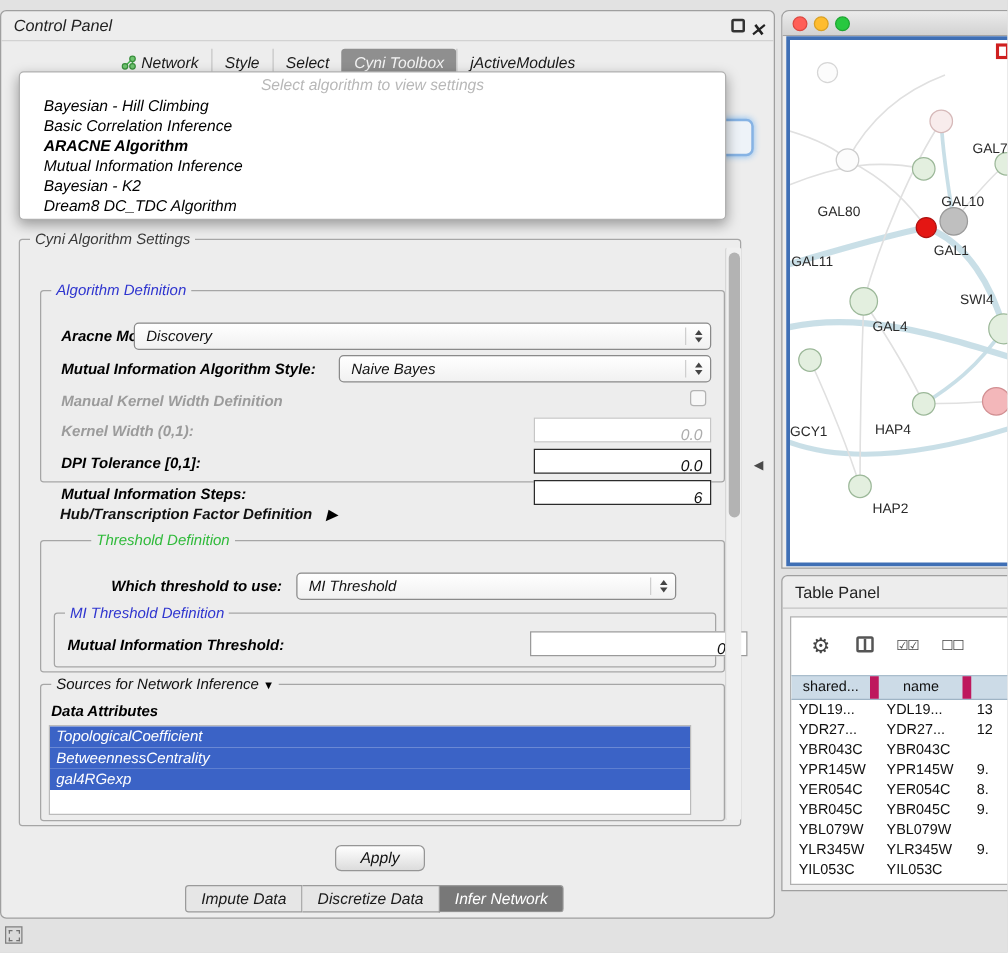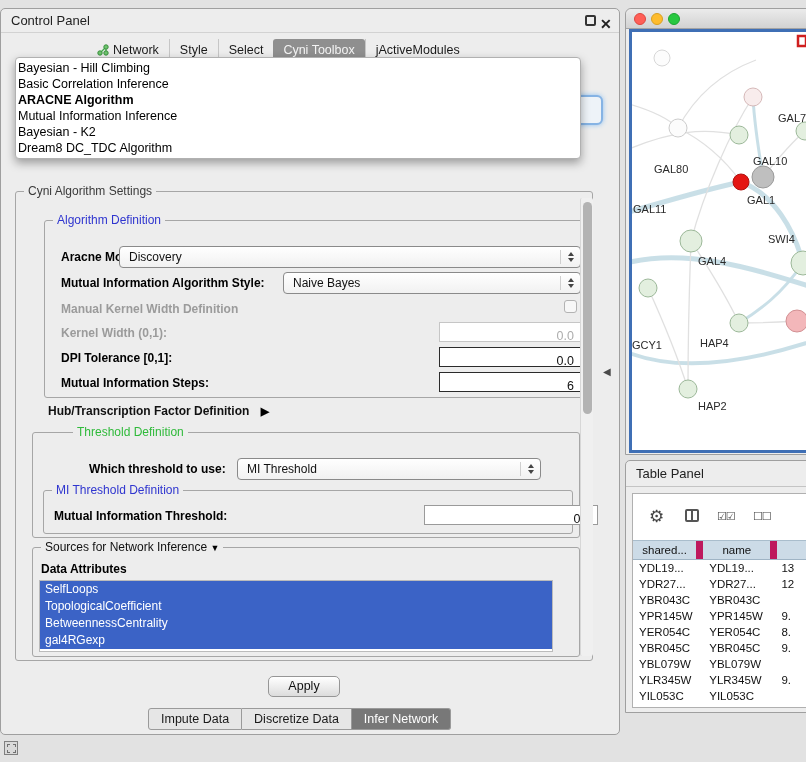--- a/index.html
+++ b/index.html
@@ -7,39 +7,39 @@
   #stage{position:relative;width:806px;height:762px;overflow:hidden;
          background:#e2e2e2;font-family:"Liberation Sans",sans-serif;color:#111;}
 
   
   .window{position:absolute;background:#ededed;border:1px solid #9f9f9f;border-radius:5px;}
   .titlebar{position:absolute;left:0;top:0;right:0;height:24px;border-bottom:1px solid #d2d2d2;
             font-size:13px;line-height:24px;color:#222;}
   .titlebar .t-text{position:absolute;left:10px;top:0;}
 
   
-  #control-panel{left:0;top:8px;width:620px;height:727px;}
+  #control-panel{left:0;top:8px;width:620px;height:727px;font-style:italic;}
   .win-btn{position:absolute;top:6px;cursor:default;}
   #cp-dock{left:584px;width:11px;height:11px;border:2px solid #333;border-radius:2px;}
   #cp-close{left:599px;top:3px;font-size:14px;font-weight:bold;color:#222;}
 
   .cp-tabs{position:absolute;left:86px;top:30px;height:21px;display:flex;align-items:stretch;font-size:12.5px;}
   .cp-tab{display:flex;align-items:center;gap:4px;padding:0 10px;border-left:1px solid #c6c6c6;color:#1a1a1a;}
   .cp-tab:first-child{border-left:none;}
   .cp-tab.selected{background:#8f8f8f;color:#f4f4f4;border-radius:3px;border-left:none;}
 
   
   #focus-fragment{position:absolute;left:558px;top:86px;width:44px;height:30px;border-radius:6px;
                   border:2px solid #86b3e4;box-shadow:0 0 5px #8fc0f0;background:#eef3f8;z-index:1;}
 
   
   #algo-popup{position:absolute;left:14px;top:48px;width:566px;background:#fff;border:1px solid #b1b1b1;
               border-radius:4px;box-shadow:0 4px 10px rgba(0,0,0,.35);z-index:40;padding:2px 0;}
   .popup-placeholder{height:17px;line-height:17px;text-align:center;color:#b8b8b8;font-size:12.5px;}
-  .popup-item{height:16px;line-height:16px;padding-left:2px;font-size:12.5px;color:#000;white-space:nowrap;}
+  .popup-item{height:16px;line-height:16px;padding-left:19px;font-size:12.5px;color:#000;white-space:nowrap;}
   .popup-item.bold{font-weight:bold;}
 
   
   .group{position:absolute;border:1px solid #a6a6a6;border-radius:3px;}
   .g-title{position:absolute;top:-8px;left:8px;background:#ededed;padding:0 4px;font-size:12px;white-space:nowrap;}
   .t-dark{color:#3a3a3a;}
   .t-blue{color:#2f35cf;}
   .t-green{color:#2fba3a;margin-left:32px;}
   .t-black{color:#111;}
 
@@ -158,32 +158,33 @@
           <span>Cyni Toolbox</span>
         </div>
       <div class="cp-tab">
           <span>jActiveModules</span>
         </div>
     </div>
 
     <div id="focus-fragment"></div>
 
     <div id="algo-popup">
+      <div class="popup-placeholder">Select algorithm to view settings</div>
       <div class="popup-item">Bayesian - Hill Climbing</div>
       <div class="popup-item">Basic Correlation Inference</div>
       <div class="popup-item bold">ARACNE Algorithm</div>
       <div class="popup-item">Mutual Information Inference</div>
       <div class="popup-item">Bayesian - K2</div>
       <div class="popup-item">Dream8 DC_TDC Algorithm</div>
     </div>
 
     <div class="group" style="left:14px;top:182px;width:578px;height:470px;">
       <span class="g-title t-dark">Cyni Algorithm Settings</span>
 
-      <div class="group" style="left:16px;top:28px;width:548px;height:178px;margin-left:12px;">
+      <div class="group" style="left:16px;top:40px;width:548px;height:154px;">
         <span class="g-title t-blue">Algorithm Definition</span>
 
         <span class="lbl" style="left:16px;top:29px;">Aracne Mode:</span>
         <div class="combo" style="left:74px;top:25px;width:462px;">
           <span>Discovery</span>
           <span class="arrows">
               <i class="up"></i>
               <i class="down"></i>
             </span>
         </div>
@@ -234,21 +235,20 @@
         </div>
       </div>
 
       <div class="group" style="left:16px;top:355px;width:548px;height:110px;">
         <span class="g-title t-black">
           <span>Sources for Network Inference</span>
           <span class="tri-down">▼</span>
         </span>
         <span class="lbl" style="left:8px;top:14px;">Data Attributes</span>
         <div class="attr-list" style="left:6px;top:32px;width:514px;height:72px;">
-          <div class="attr-item selected">SelfLoops</div>
           <div class="attr-item selected">TopologicalCoefficient</div>
           <div class="attr-item selected">BetweennessCentrality</div>
           <div class="attr-item selected">gal4RGexp</div>
         </div>
       </div>
 
       <div class="v-scroll" style="left:564px;top:6px;height:458px;">
         <div class="v-thumb" style="top:4px;height:212px;"></div>
       </div>
     </div>

